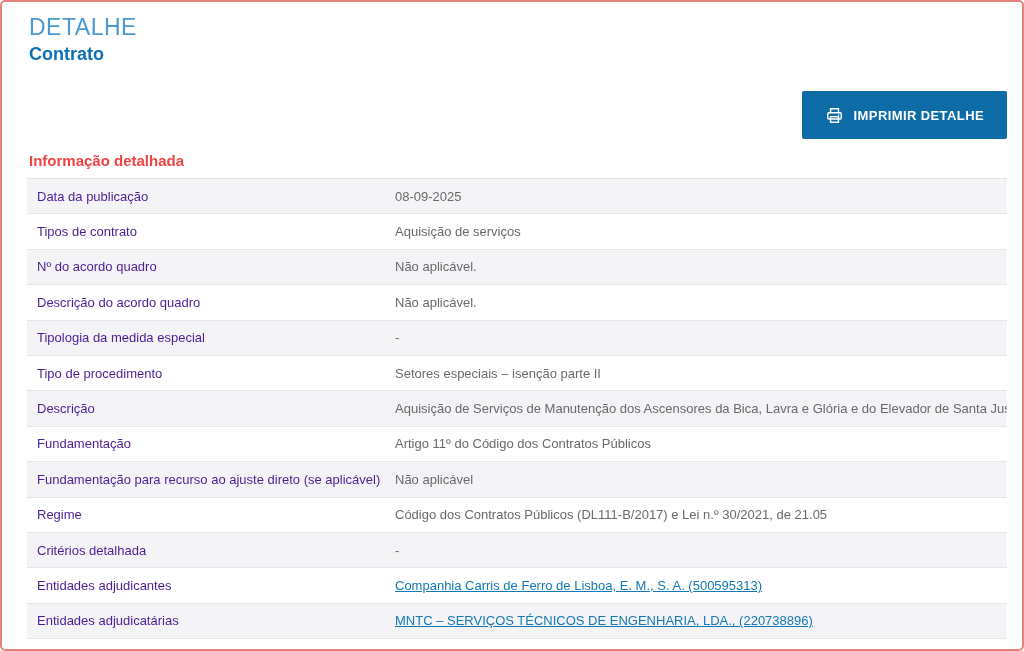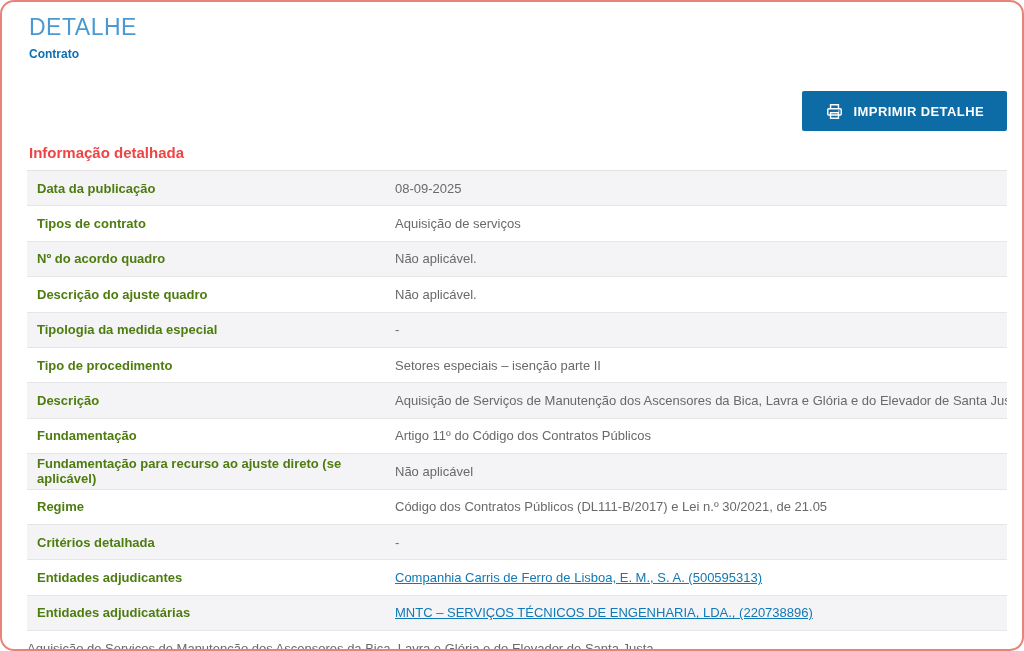--- a/index.html
+++ b/index.html
@@ -4,52 +4,52 @@
 <style>
   * { margin: 0; padding: 0; box-sizing: border-box; }
   html, body { background: #ffffff; }
   body {
     font-family: "Liberation Sans", "DejaVu Sans", sans-serif;
     width: 1024px; height: 651px;
   }
   .frame {
     width: 1024px; height: 651px;
     border: 2px solid #e8837b;
-    border-radius: 14px;
+    border-radius: 5px;
     background: #ffffff;
     overflow: hidden;
   }
   .content {
     padding: 11px 15px 0 25px;
   }
   .page-title {
     color: #4a99d2;
     font-size: 23px;
     font-weight: 400;
     letter-spacing: 0.5px;
     line-height: 28px;
     margin-left: 2px;
   }
   .page-subtitle {
     color: #0d6fb3;
-    font-size: 12px;
+    font-size: 18px;
     font-weight: bold;
     line-height: 20px;
     margin: 3px 0 0 2px;
   }
   .toolbar {
     display: flex;
     justify-content: flex-end;
     margin-top: 27px;
   }
   .print-btn {
     display: inline-flex;
     align-items: center;
     gap: 10px;
-    height: 40px;
+    height: 48px;
     padding: 0 23px;
     background: #0d6ba6;
     border: none;
     border-radius: 2px;
     color: #ffffff;
     font-family: "Liberation Sans", "DejaVu Sans", sans-serif;
     font-size: 13px;
     font-weight: bold;
     letter-spacing: 0.4px;
     cursor: pointer;
@@ -72,22 +72,22 @@
     border-bottom: 1px solid #e6e6e8;
     background: #ffffff;
   }
   .detail-row.alt { background: #f4f4f6; }
   .detail-label {
     width: 368px;
     flex: 0 0 368px;
     padding-left: 10px;
     padding-right: 14px;
     font-size: 13px;
-    font-weight: bold;
-    color: #4d7c0f;
+    font-weight: normal;
+    color: #4c1d95;
   }
   .detail-value {
     flex: 1;
     font-size: 13px;
     color: #68696b;
     padding-right: 8px;
     white-space: nowrap;
     overflow: hidden;
   }
   .detail-value a {
@@ -140,21 +140,21 @@
 
   <div class="detail-row alt">
     <div class="detail-label">Nº do acordo quadro</div>
     <div class="detail-value">
       <span>Não aplicável.</span>
       
     </div>
   </div>
 
   <div class="detail-row">
-    <div class="detail-label">Descrição do ajuste quadro</div>
+    <div class="detail-label">Descrição do acordo quadro</div>
     <div class="detail-value">
       <span>Não aplicável.</span>
       
     </div>
   </div>
 
   <div class="detail-row alt">
     <div class="detail-label">Tipologia da medida especial</div>
     <div class="detail-value">
       <span>-</span>

